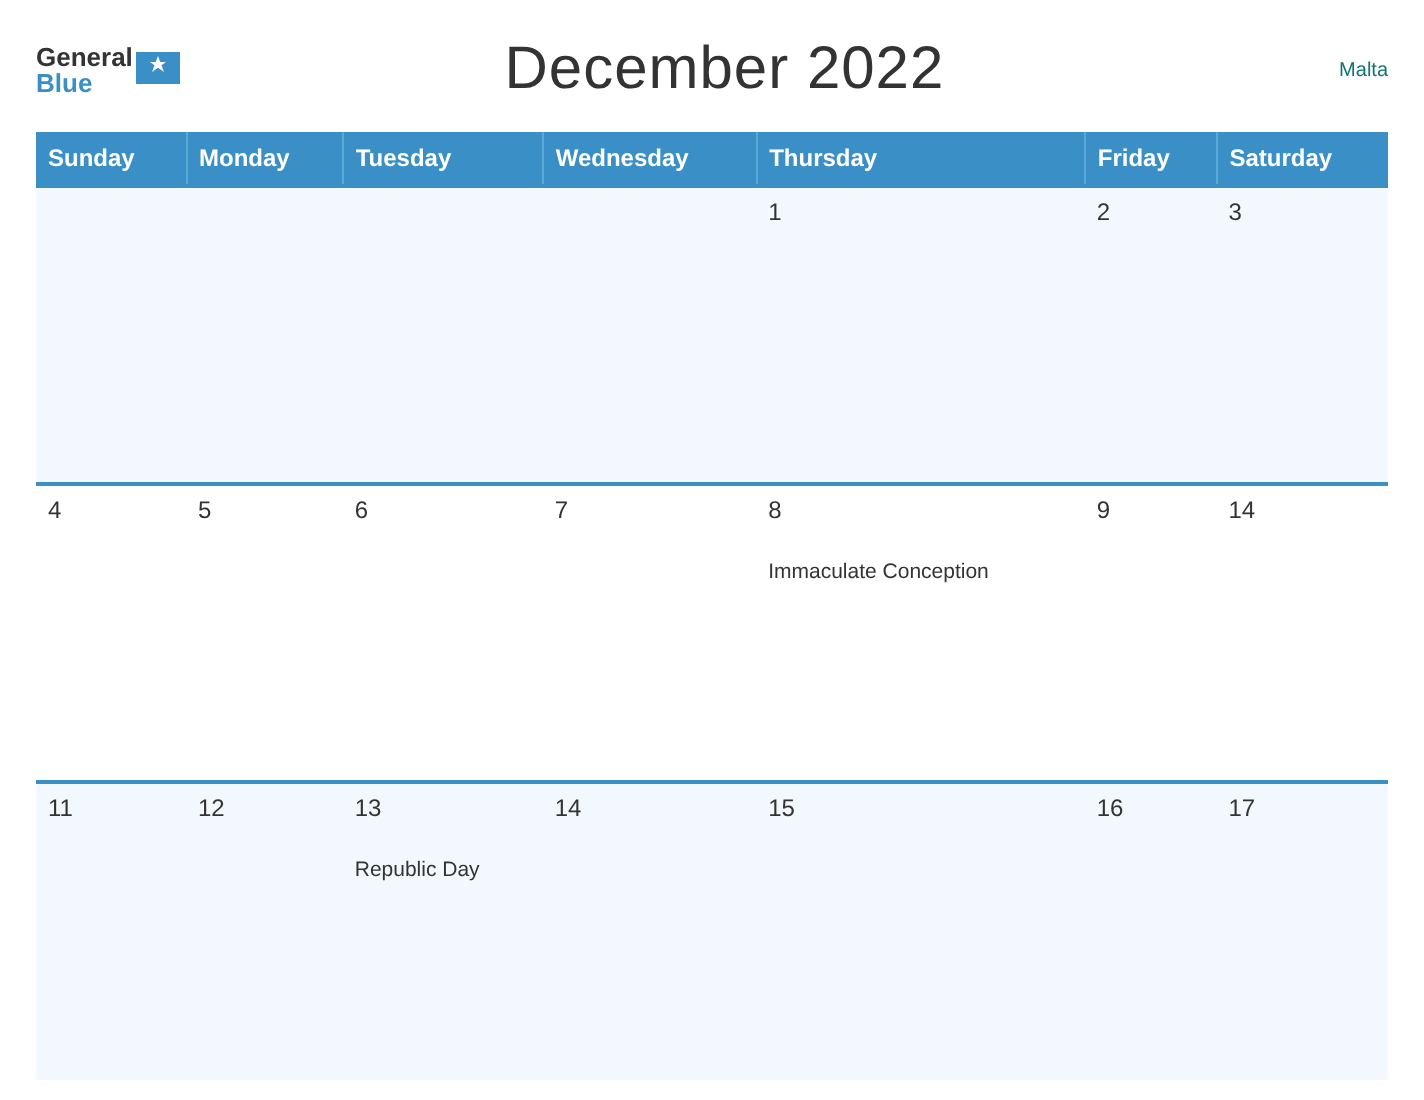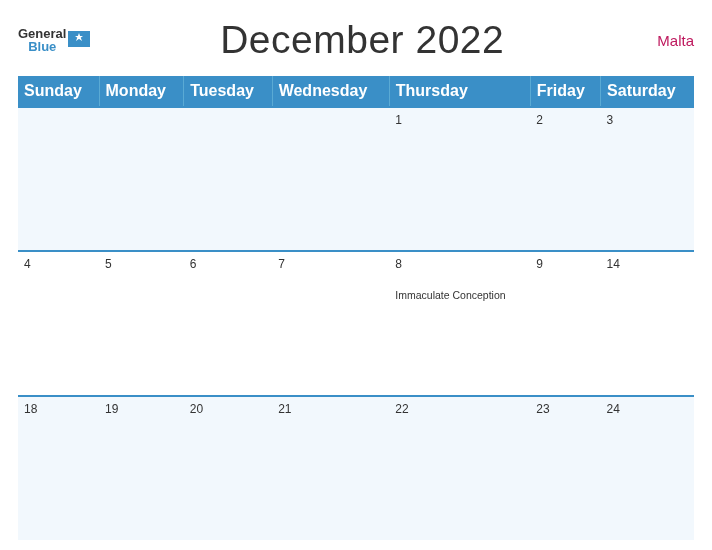--- a/index.html
+++ b/index.html
@@ -21,21 +21,20 @@
     .header {
       display: flex;
       align-items: center;
       justify-content: space-between;
       margin-bottom: 14px;
     }
     .logo {
       display: flex;
       align-items: center;
       gap: 0;
-      text-align: center;
     }
     .logo-text-general {
       font-size: 13px;
       font-weight: bold;
       color: #333;
       line-height: 1;
     }
     .logo-text-blue {
       font-size: 13px;
       font-weight: bold;
@@ -44,42 +43,42 @@
     }
     .logo-flag {
       width: 22px;
       height: 16px;
       margin-left: 2px;
       display: inline-block;
       position: relative;
       top: -1px;
     }
     .title {
-      font-size: 39px;
+      font-size: 30px;
       font-weight: 400;
       color: #333;
       letter-spacing: 0.5px;
       flex: 1;
       text-align: center;
     }
     .country {
-      font-size: 15px;
-      color: #be185d;
+      font-size: 10px;
+      color: #0f766e;
       min-width: 60px;
       text-align: right;
     }
     table {
       width: 100%;
       border-collapse: collapse;
       flex: 1;
     }
     thead tr th {
       background: #3a8fc7;
       color: #fff;
-      font-size: 16px;
+      font-size: 12px;
       font-weight: 600;
       padding: 6px 6px;
       text-align: left;
       border-right: 1px solid #5aaad4;
     }
     thead tr th:last-child {
       border-right: none;
     }
     tbody tr {
       border-top: 2px solid #3a8fc7;
@@ -180,36 +179,37 @@
           </td>
           <td>
             <span class="day-num">9</span>
           </td>
           <td>
             <span class="day-num">14</span>
           </td>
         </tr>
         <tr>
           <td>
-            <span class="day-num">18</span>
-          </td>
-          <td>
-            <span class="day-num">19</span>
-          </td>
-          <td>
-            <span class="day-num">20</span>
-          </td>
-          <td>
-            <span class="day-num">21</span>
-          </td>
-          <td>
-            <span class="day-num">22</span>
-          </td>
-          <td>
-            <span class="day-num">23</span>
-          </td>
-          <td>
-            <span class="day-num">24</span>
+            <span class="day-num">11</span>
+          </td>
+          <td>
+            <span class="day-num">12</span>
+          </td>
+          <td>
+            <span class="day-num">13</span>
+            <span class="holiday">Republic Day</span>
+          </td>
+          <td>
+            <span class="day-num">14</span>
+          </td>
+          <td>
+            <span class="day-num">15</span>
+          </td>
+          <td>
+            <span class="day-num">16</span>
+          </td>
+          <td>
+            <span class="day-num">17</span>
           </td>
         </tr>
       </tbody>
   </table>
 </div>
 
 </body></html>

